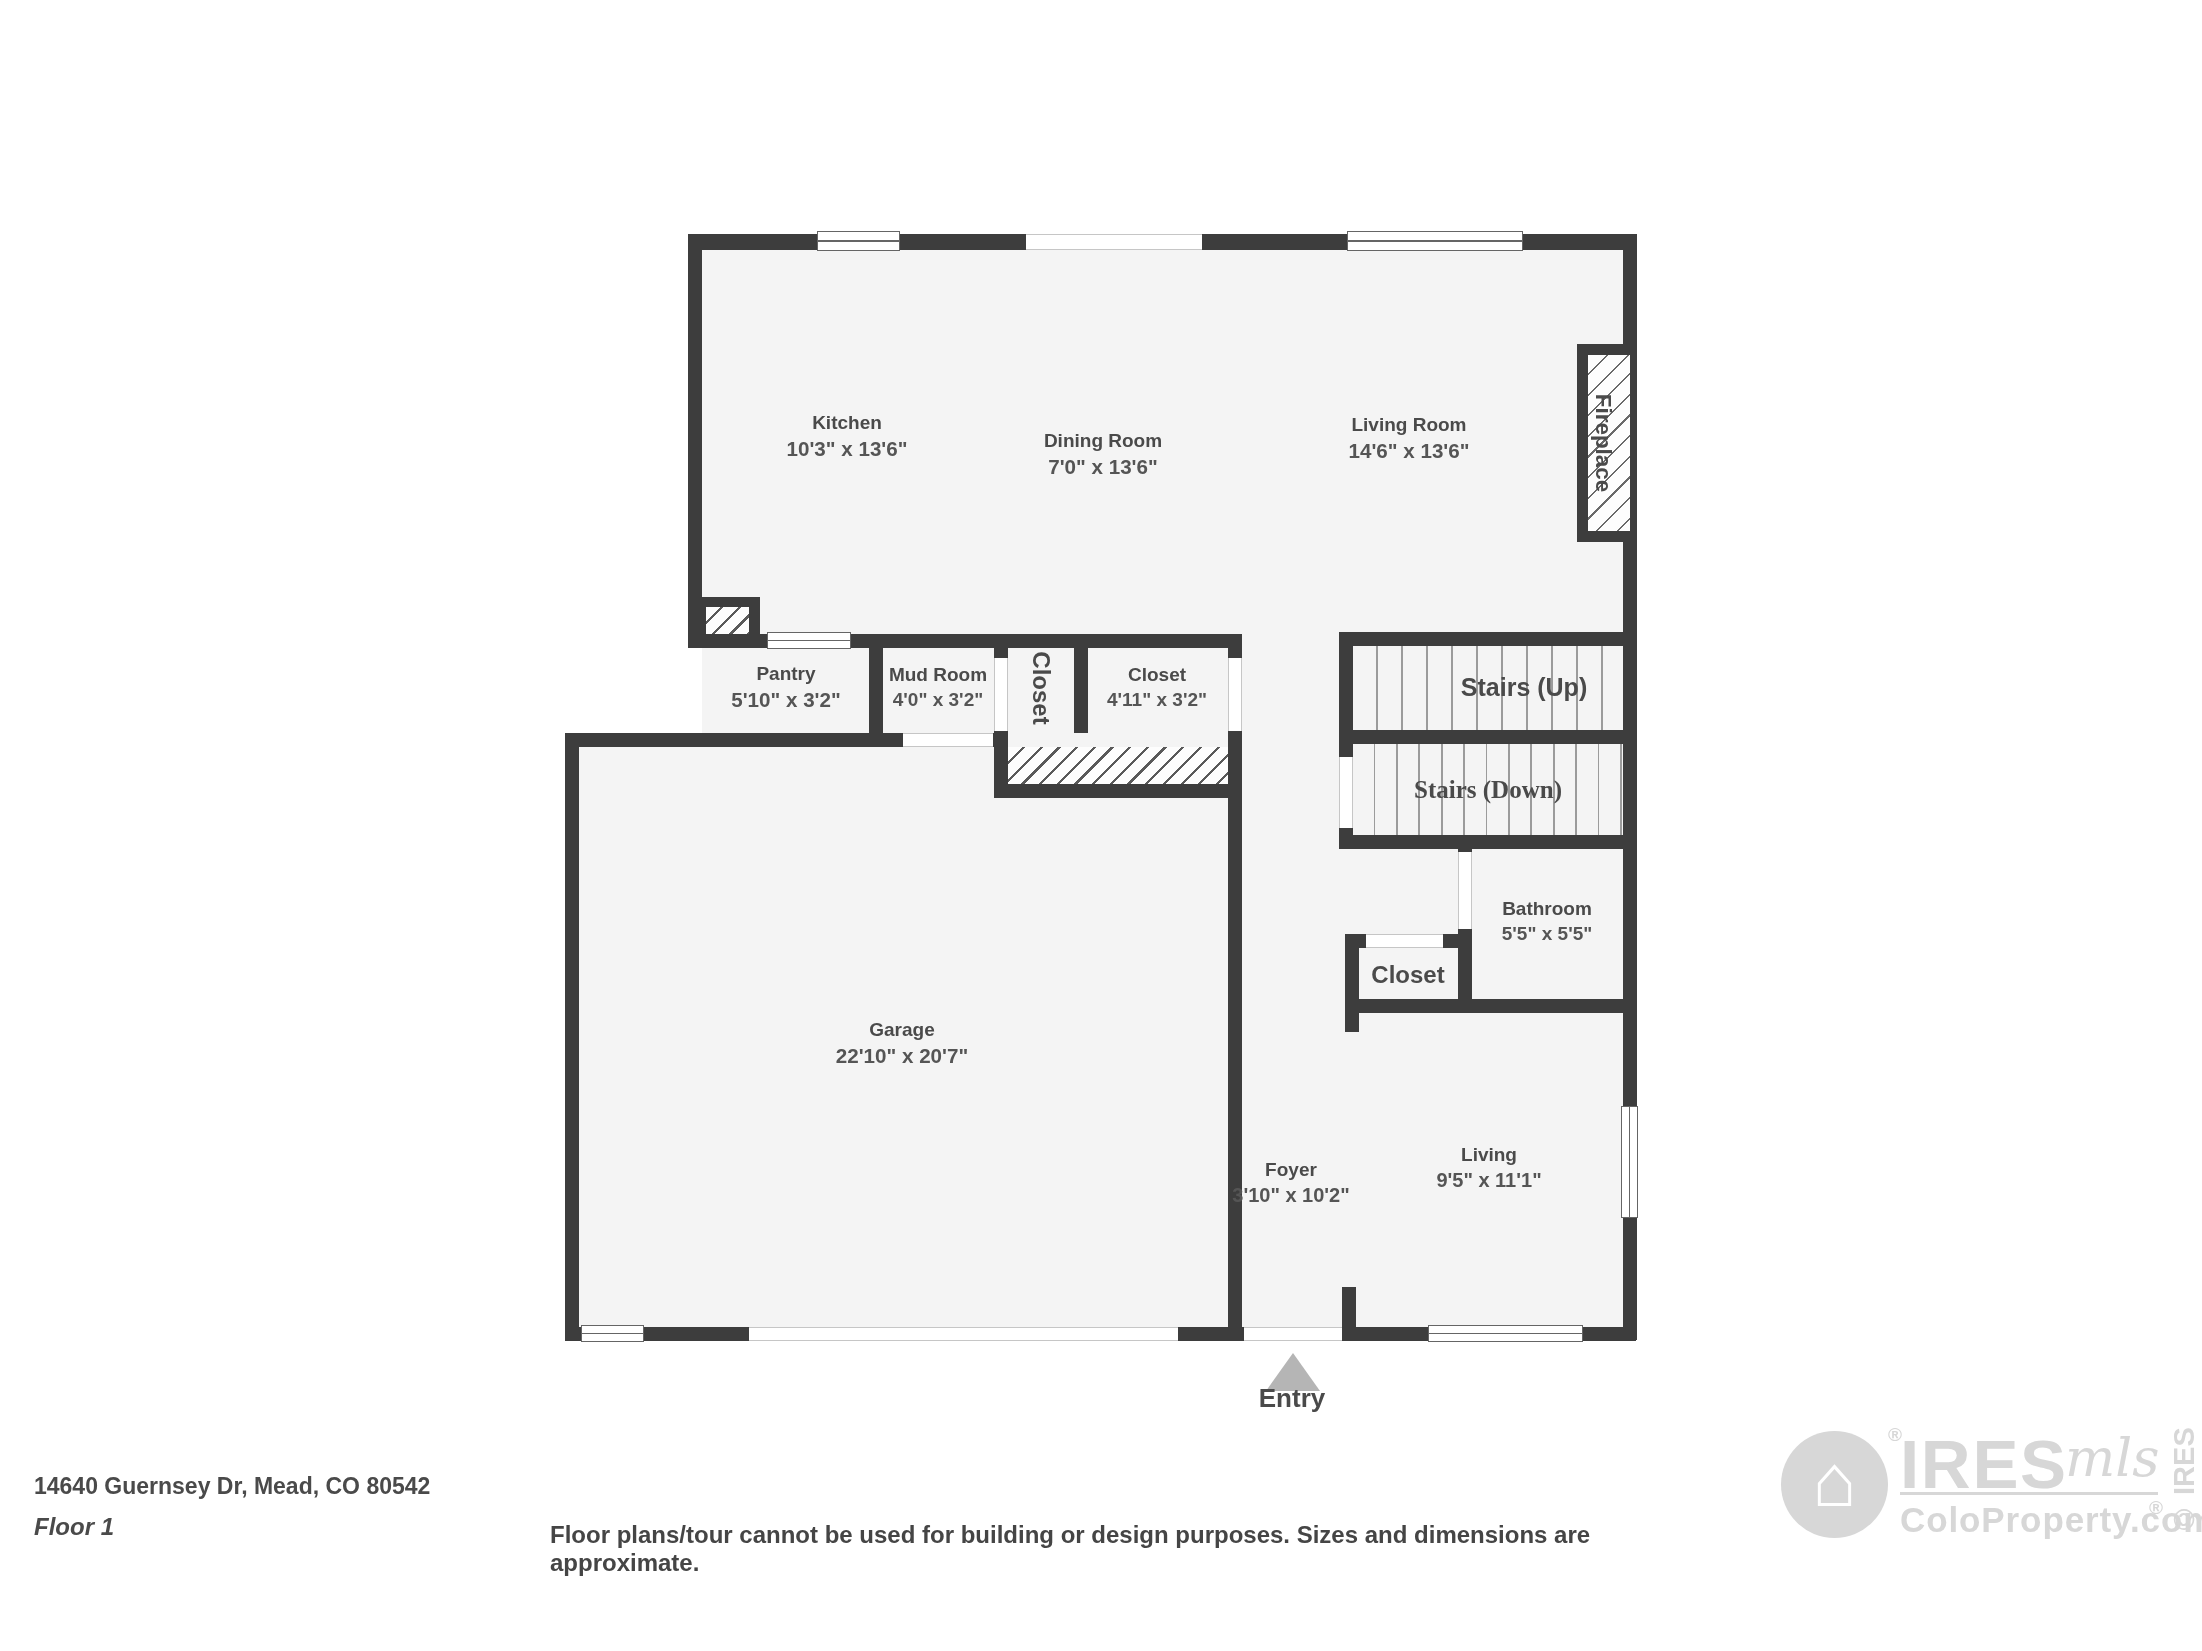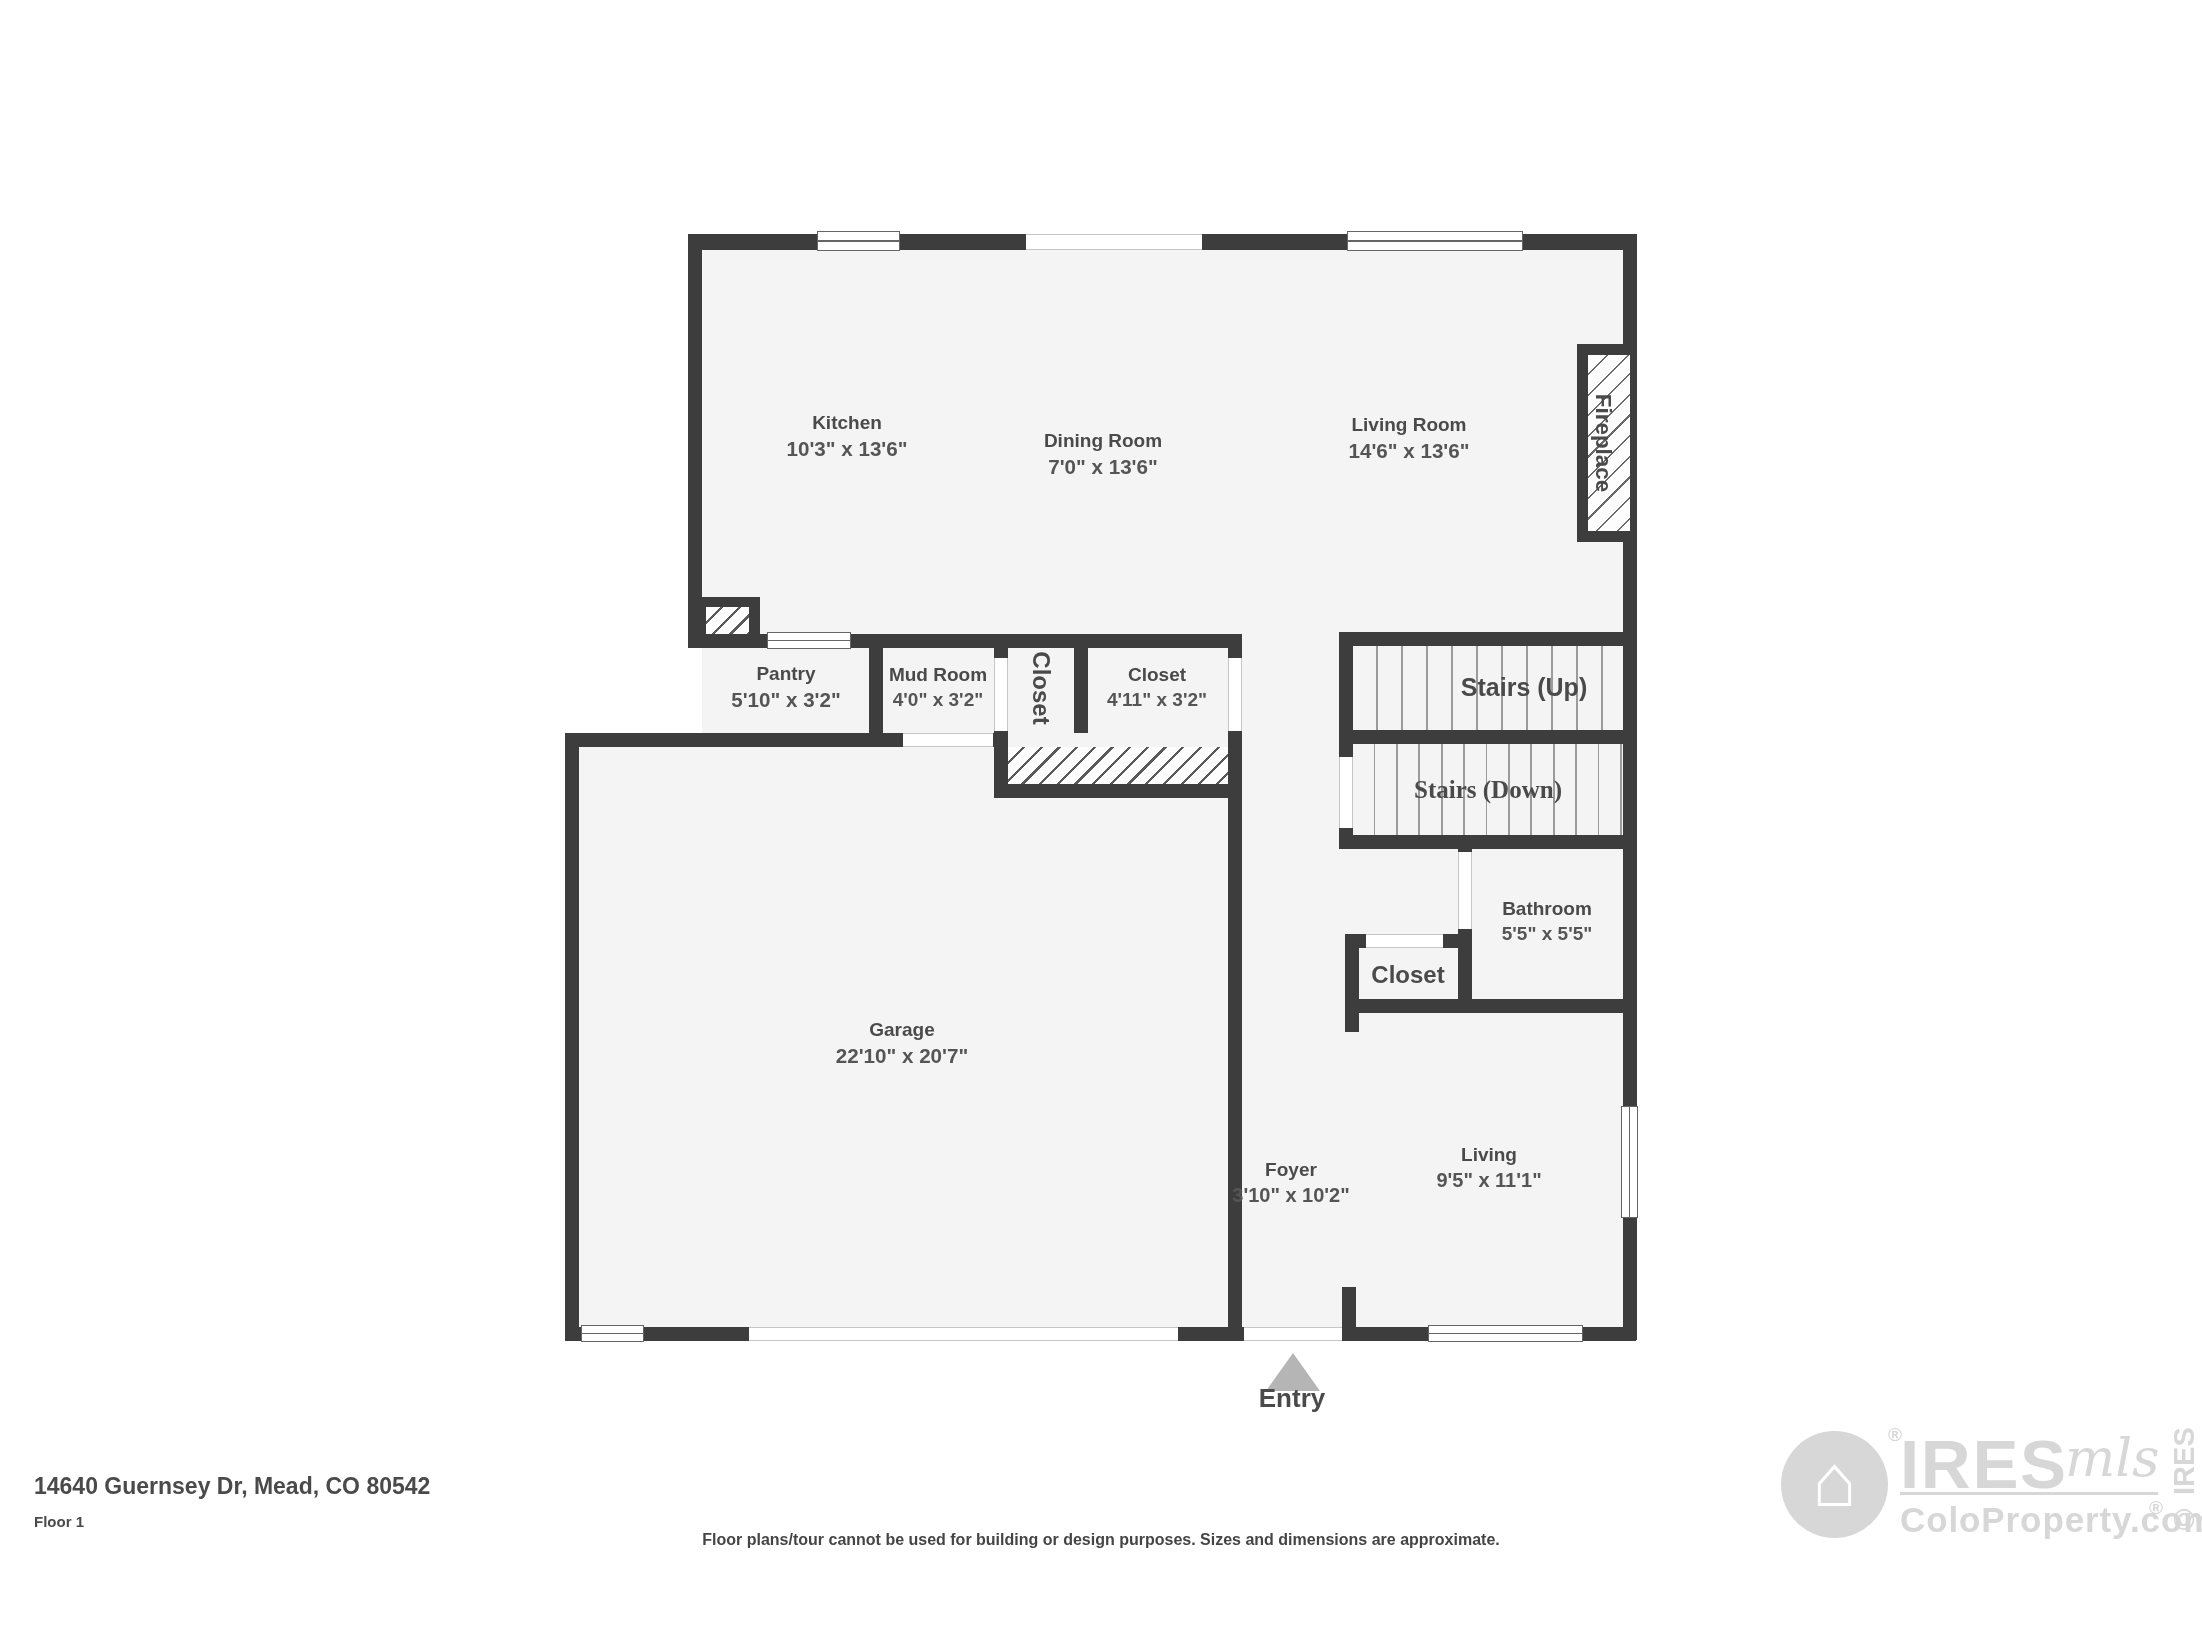--- a/index.html
+++ b/index.html
@@ -157,22 +157,22 @@
   </div>
   <div class="room-label" style="left:1489px;top:1168px;">
     <span class="room-name">Living</span>
     <span class="room-dims" style="font-size:20px;">9'5" x 11'1"</span>
   </div>
 
   <div class="entry-triangle" style="left:1266px;top:1353px;"></div>
   <div class="entry-label" style="left:1292px;top:1383px;">Entry</div>
 
   <div class="footer-text" style="left:34px;top:1473px;font-size:23px;">14640 Guernsey Dr, Mead, CO 80542</div>
-  <div class="footer-text" style="left:34px;top:1513px;font-size:15px;">Floor 1</div>
-  <div class="footer-text" style="left:1101px;top:1521px;transform:translateX(-50%);font-size:16px;color:#454545;margin-top:10px;">Floor plans/tour cannot be used for building or design purposes. Sizes and dimensions are approximate.</div>
+  <div class="footer-text" style="left:34px;top:1513px;font-size:24px;font-style:italic;">Floor 1</div>
+  <div class="footer-text" style="left:1101px;top:1521px;transform:translateX(-50%);font-size:24px;color:#454545;">Floor plans/tour cannot be used for building or design purposes. Sizes and dimensions are approximate.</div>
 
   <div class="brand" style="left:1774px;top:1421px;width:428px;height:138px;">
     <div class="brand-circle" style="left:6.9px;top:10.3px;">
       <span class="brand-house">⌂</span>
     </div>
     <span class="brand-reg" style="left:114px;top:3.4px;">®</span>
     <span class="brand-name" style="left:126px;top:8.6px;">IRES</span>
     <span class="brand-mls" style="left:291px;top:10.3px;">mls</span>
     <div class="brand-rule" style="left:126px;top:71px;width:258px;"></div>
     <span class="brand-site" style="left:126px;top:79px;">ColoProperty.com</span>

